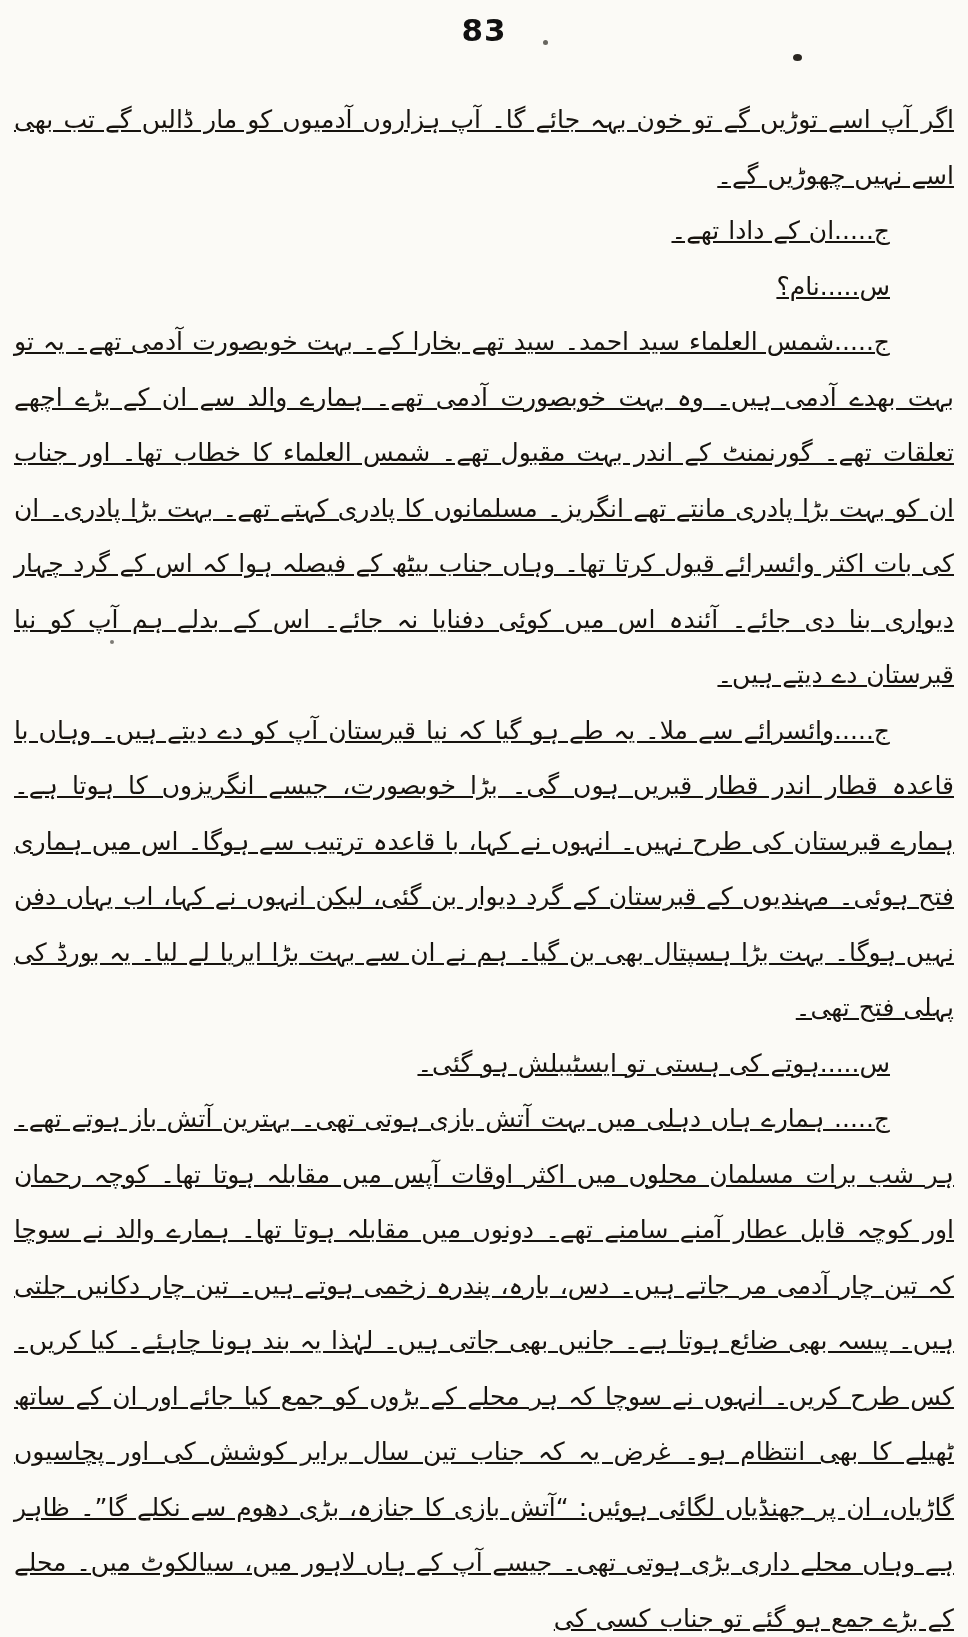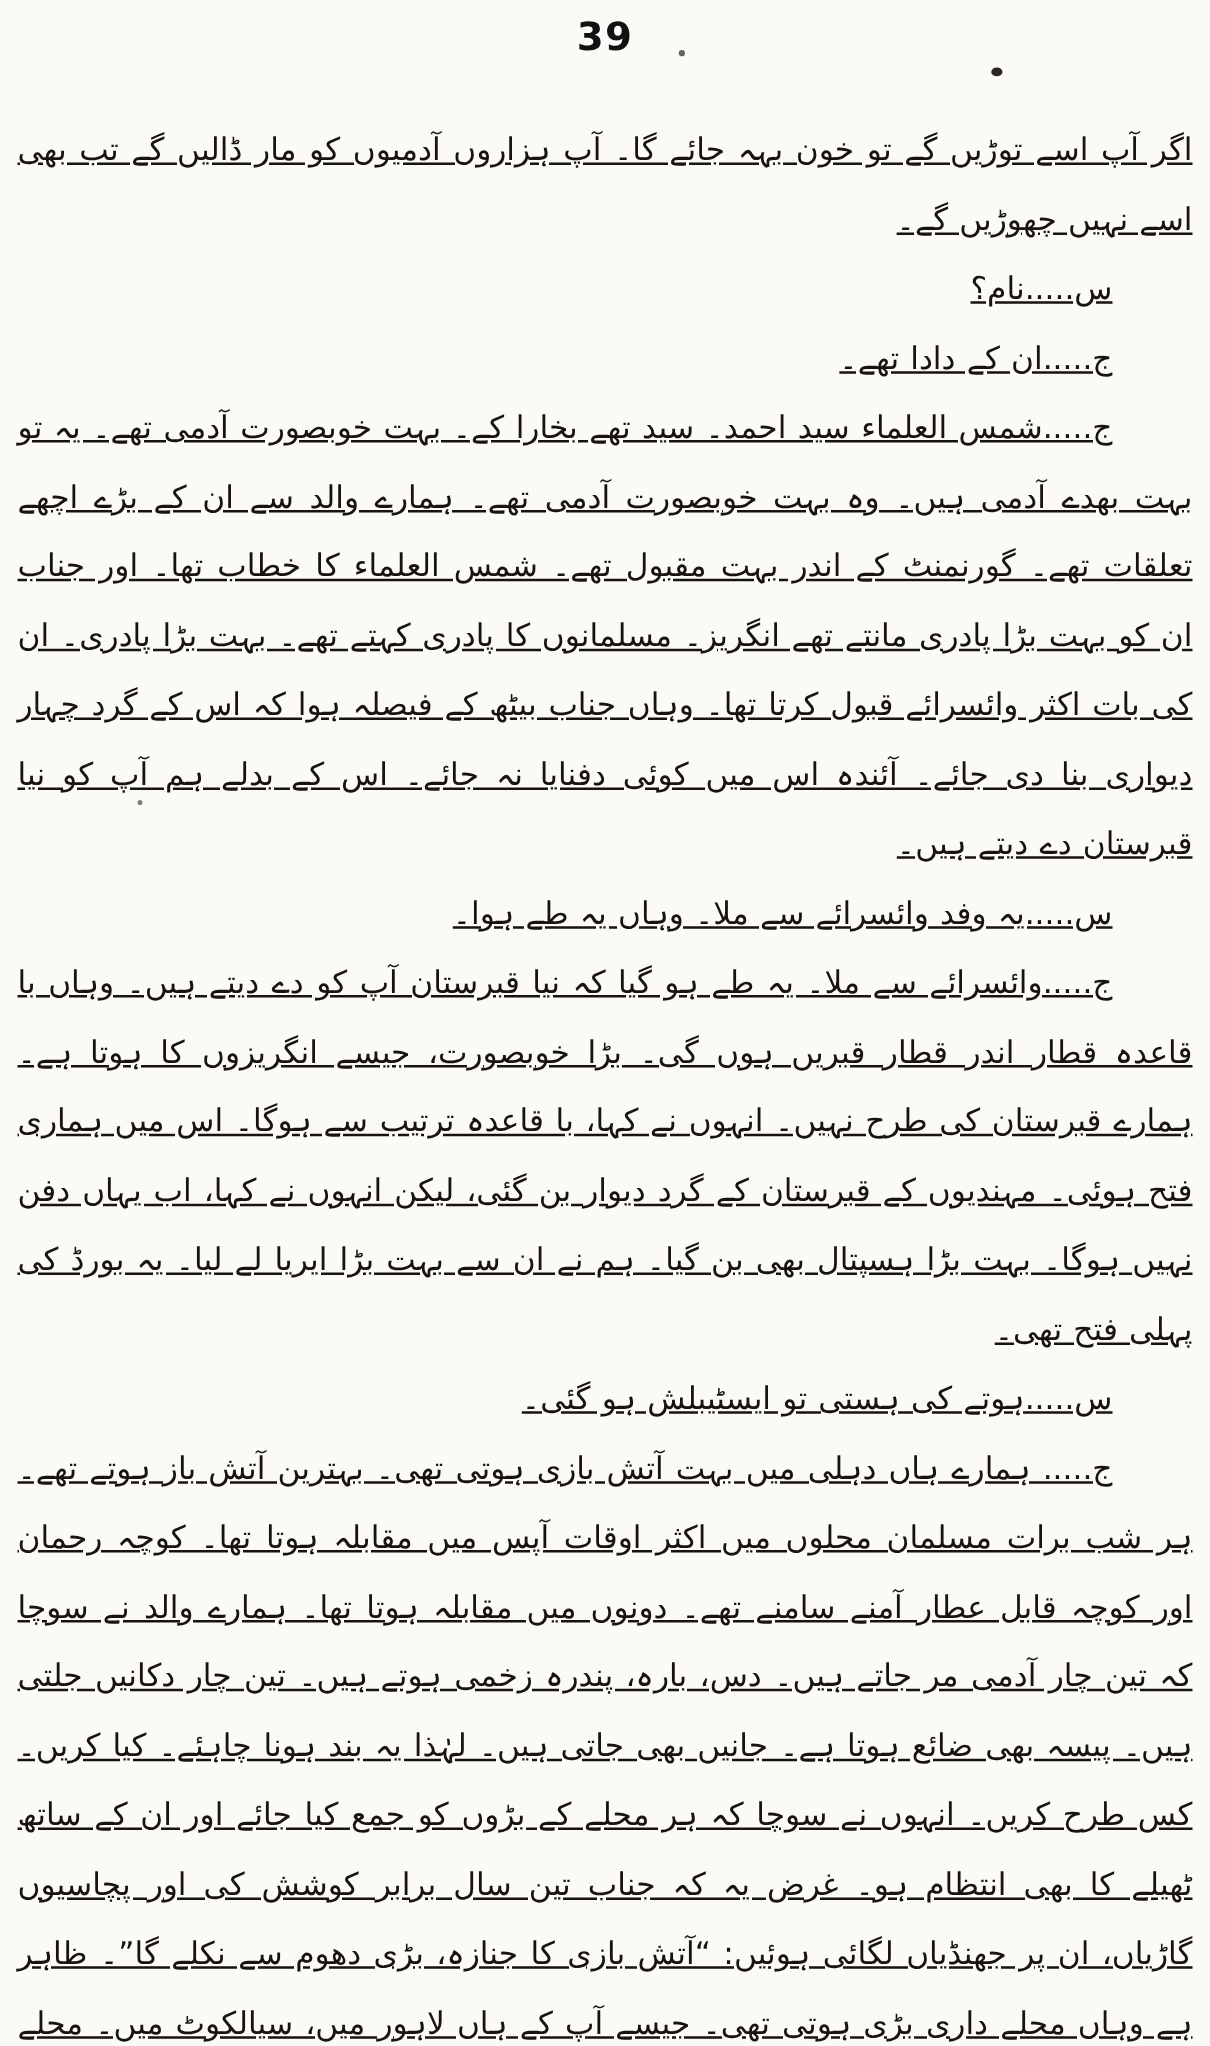--- a/index.html
+++ b/index.html
@@ -57,27 +57,26 @@
 </head>
 <body>
 
 <main class="page">
 
   <span class="speck speck-1"></span>
   <span class="speck speck-2"></span>
   <span class="speck speck-3"></span>
 
   <header class="page-head">
-    <span class="page-number">39</span>
+    <span class="page-number">83</span>
   </header>
 
   <section class="text-block">
     <p class="para">اگر آپ اسے توڑیں گے تو خون بہہ جائے گا۔ آپ ہزاروں آدمیوں کو مار ڈالیں گے تب بھی اسے نہیں چھوڑیں گے۔</p>
+    <p class="para qa">ج.....ان کے دادا تھے۔</p>
     <p class="para qa">س.....نام؟</p>
-    <p class="para qa">ج.....ان کے دادا تھے۔</p>
     <p class="para qa">ج.....شمس العلماء سید احمد۔ سید تھے بخارا کے۔ بہت خوبصورت آدمی تھے۔ یہ تو بہت بھدے آدمی ہیں۔ وہ بہت خوبصورت آدمی تھے۔ ہمارے والد سے ان کے بڑے اچھے تعلقات تھے۔ گورنمنٹ کے اندر بہت مقبول تھے۔ شمس العلماء کا خطاب تھا۔ اور جناب ان کو بہت بڑا پادری مانتے تھے انگریز۔ مسلمانوں کا پادری کہتے تھے۔ بہت بڑا پادری۔ ان کی بات اکثر وائسرائے قبول کرتا تھا۔ وہاں جناب بیٹھ کے فیصلہ ہوا کہ اس کے گرد چہار دیواری بنا دی جائے۔ آئندہ اس میں کوئی دفنایا نہ جائے۔ اس کے بدلے ہم آپ کو نیا قبرستان دے دیتے ہیں۔</p>
-    <p class="para qa">س.....یہ وفد وائسرائے سے ملا۔ وہاں یہ طے ہوا۔</p>
     <p class="para qa">ج.....وائسرائے سے ملا۔ یہ طے ہو گیا کہ نیا قبرستان آپ کو دے دیتے ہیں۔ وہاں با قاعدہ قطار اندر قطار قبریں ہوں گی۔ بڑا خوبصورت، جیسے انگریزوں کا ہوتا ہے۔ ہمارے قبرستان کی طرح نہیں۔ انہوں نے کہا، با قاعدہ ترتیب سے ہوگا۔ اس میں ہماری فتح ہوئی۔ مہندیوں کے قبرستان کے گرد دیوار بن گئی، لیکن انہوں نے کہا، اب یہاں دفن نہیں ہوگا۔ بہت بڑا ہسپتال بھی بن گیا۔ ہم نے ان سے بہت بڑا ایریا لے لیا۔ یہ بورڈ کی پہلی فتح تھی۔</p>
     <p class="para qa">س.....ہوتے کی ہستی تو ایسٹیبلش ہو گئی۔</p>
     <p class="para qa">ج..... ہمارے ہاں دہلی میں بہت آتش بازی ہوتی تھی۔ بہترین آتش باز ہوتے تھے۔ ہر شب برات مسلمان محلوں میں اکثر اوقات آپس میں مقابلہ ہوتا تھا۔ کوچہ رحمان اور کوچہ قابل عطار آمنے سامنے تھے۔ دونوں میں مقابلہ ہوتا تھا۔ ہمارے والد نے سوچا کہ تین چار آدمی مر جاتے ہیں۔ دس، بارہ، پندرہ زخمی ہوتے ہیں۔ تین چار دکانیں جلتی ہیں۔ پیسہ بھی ضائع ہوتا ہے۔ جانیں بھی جاتی ہیں۔ لہٰذا یہ بند ہونا چاہئے۔ کیا کریں۔ کس طرح کریں۔ انہوں نے سوچا کہ ہر محلے کے بڑوں کو جمع کیا جائے اور ان کے ساتھ ٹھیلے کا بھی انتظام ہو۔ غرض یہ کہ جناب تین سال برابر کوشش کی اور پچاسیوں گاڑیاں، ان پر جھنڈیاں لگائی ہوئیں: “آتش بازی کا جنازہ، بڑی دھوم سے نکلے گا”۔ ظاہر ہے وہاں محلے داری بڑی ہوتی تھی۔ جیسے آپ کے ہاں لاہور میں، سیالکوٹ میں۔ محلے کے بڑے جمع ہو گئے تو جناب کسی کی</p>
   </section>
 
 </main>
 
 </body></html>

